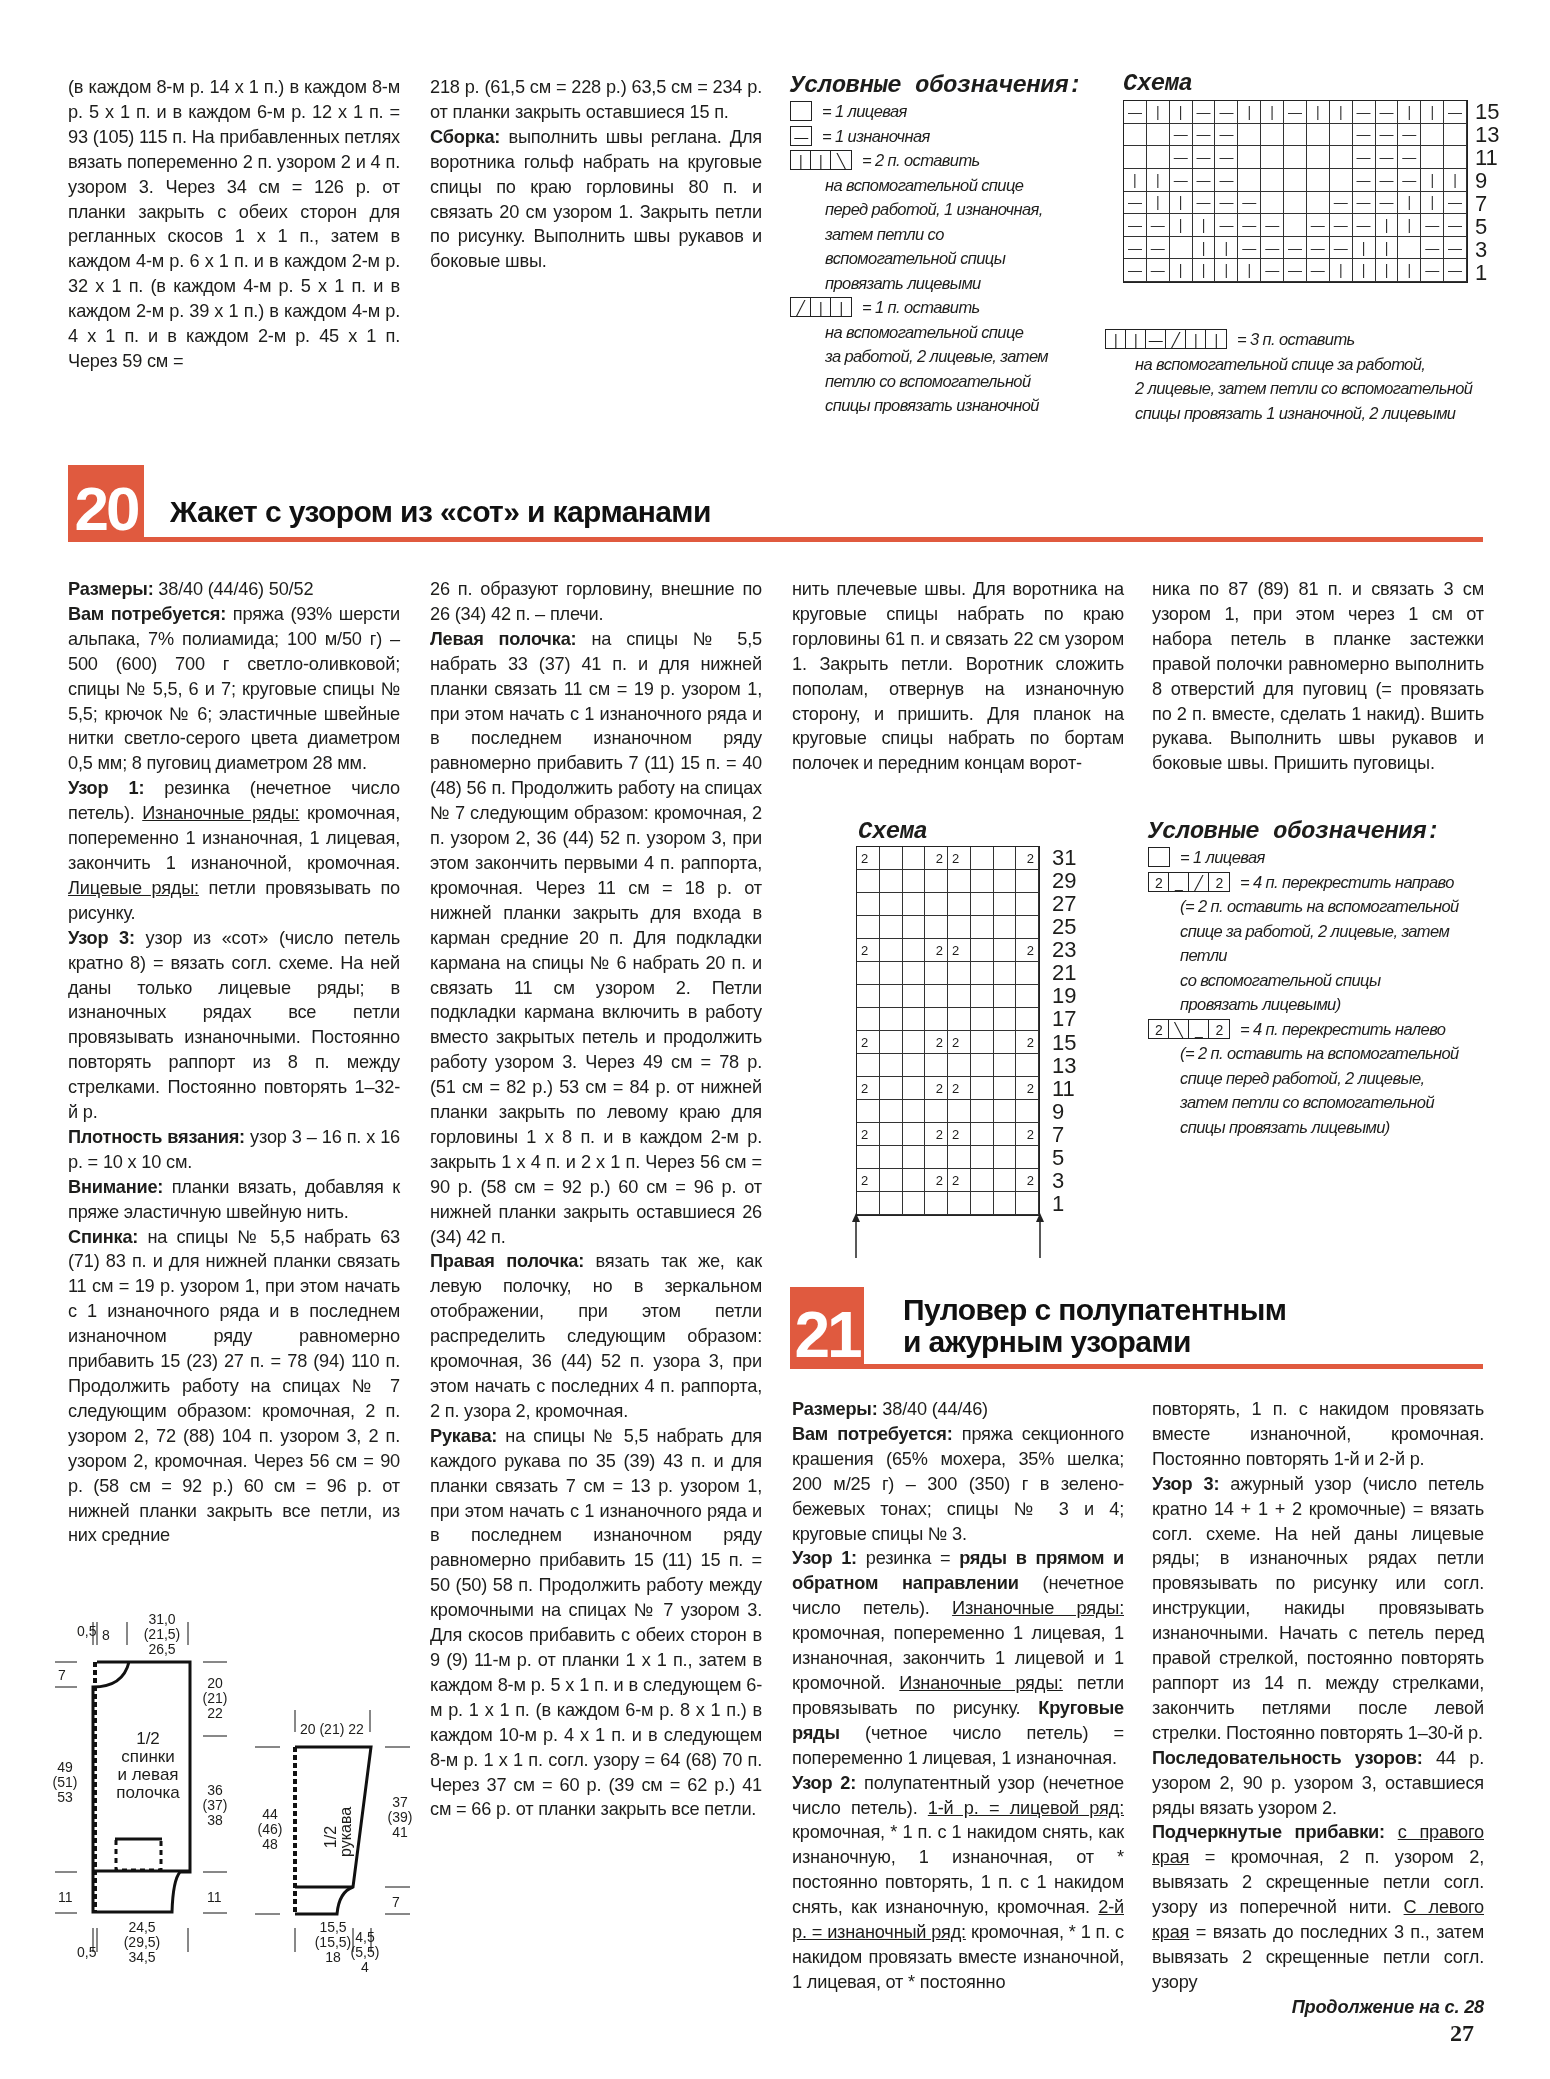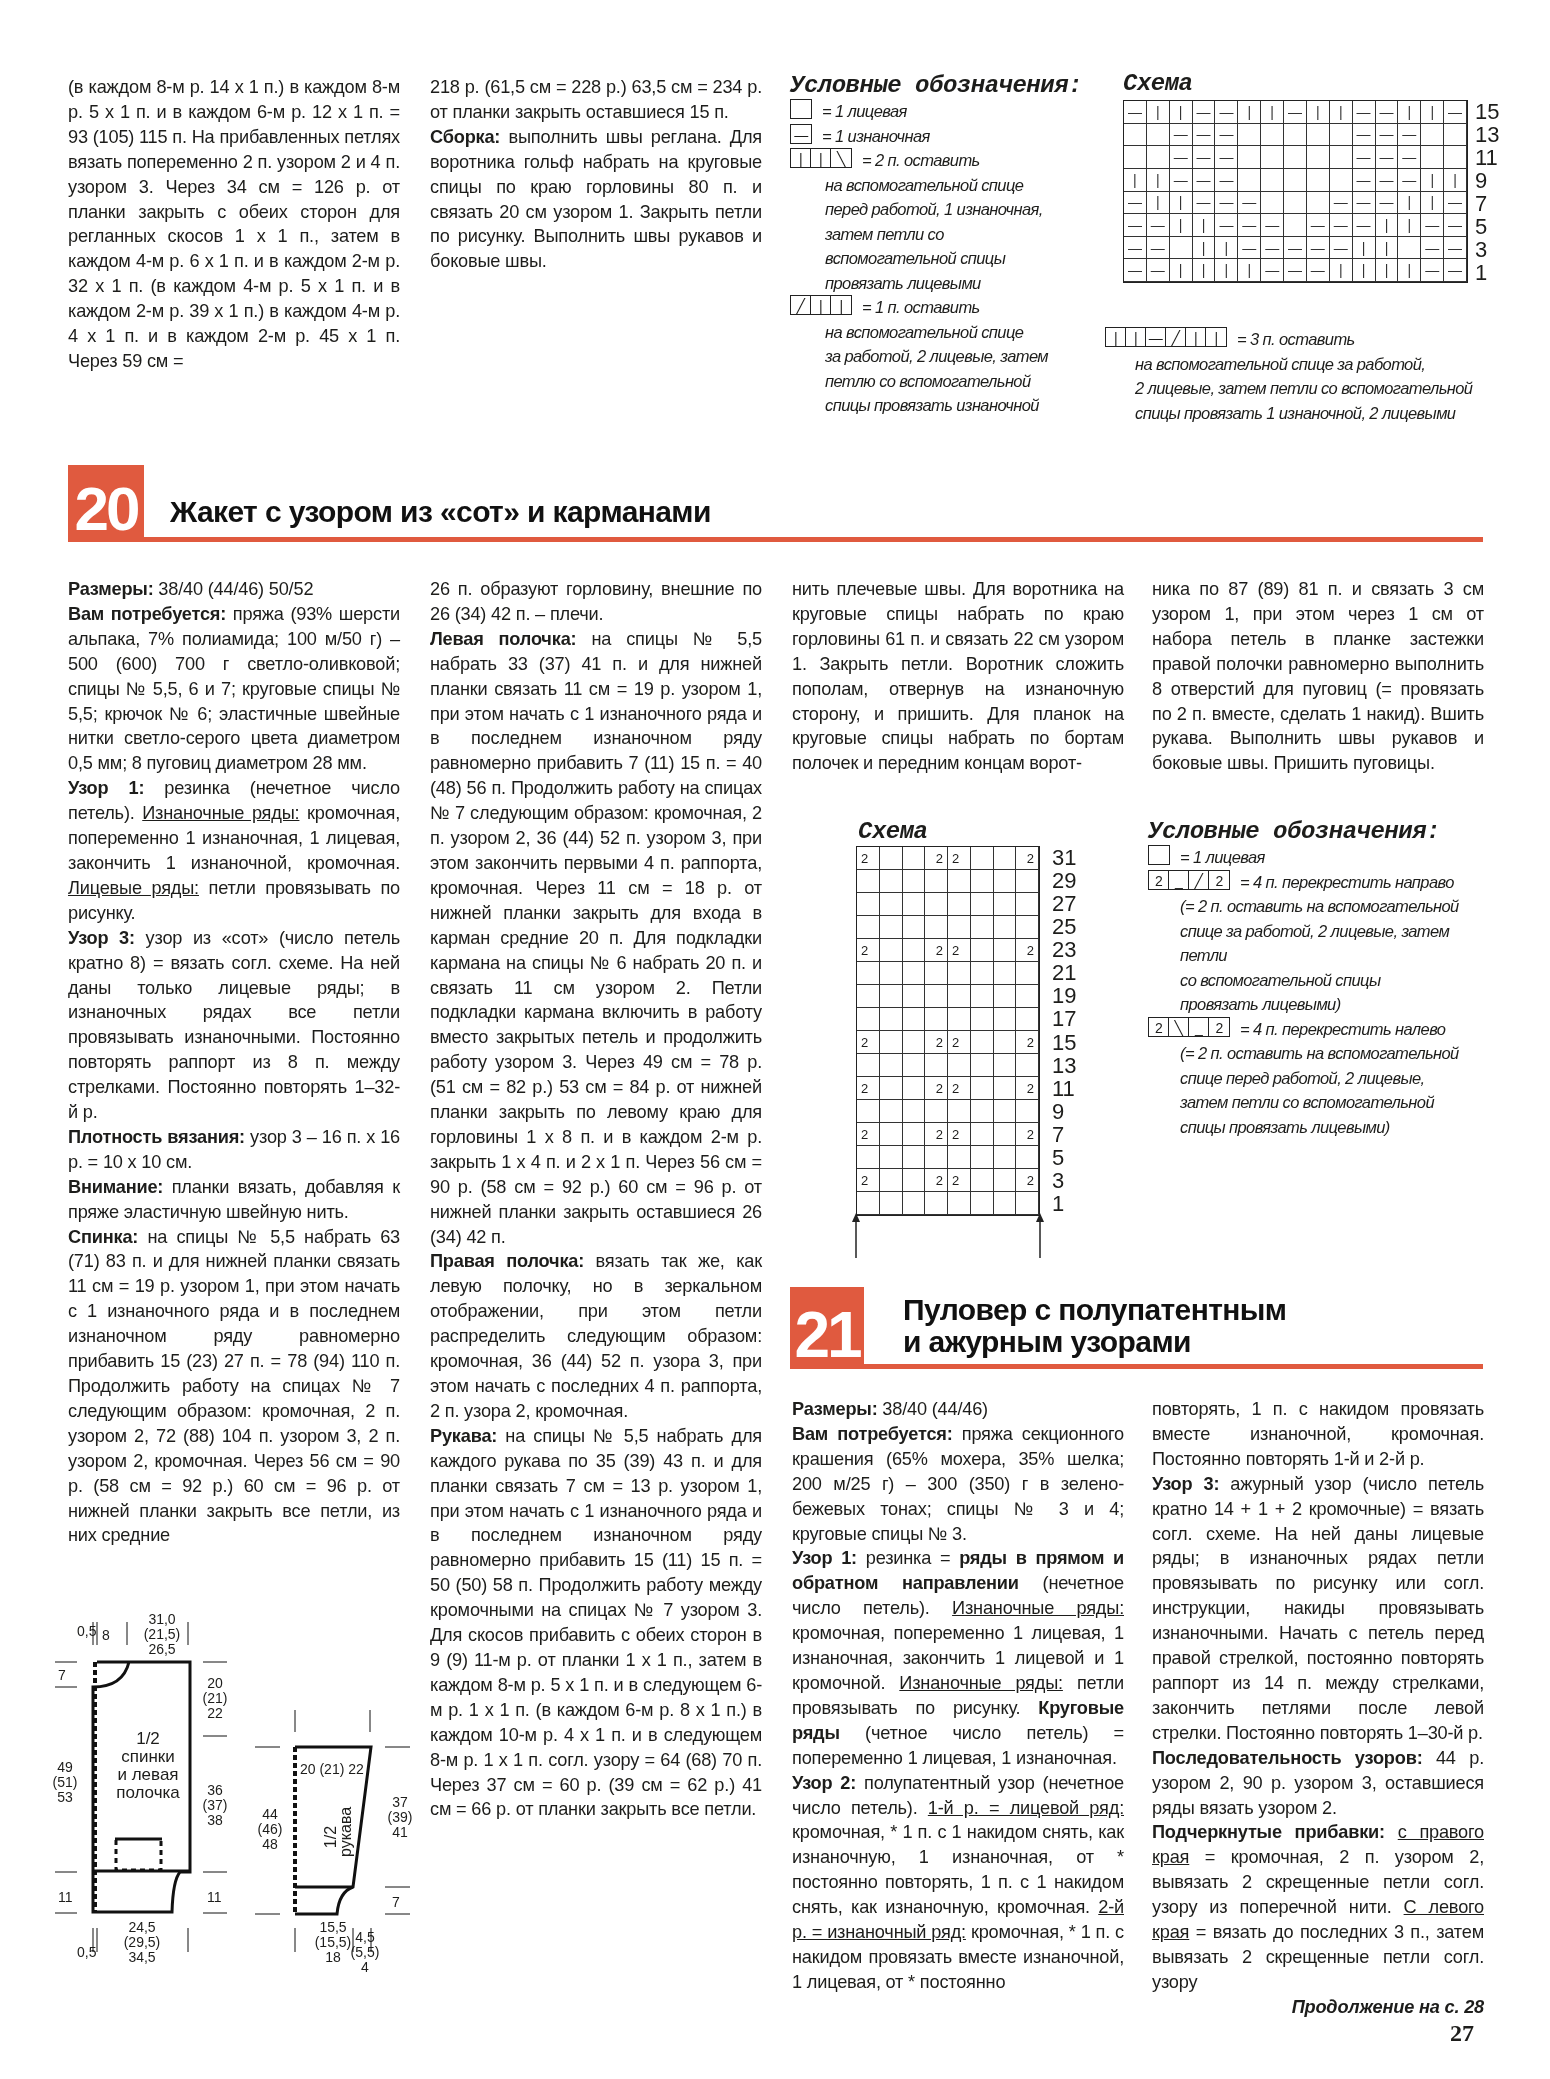--- a/index.html
+++ b/index.html
@@ -9,21 +9,21 @@
   .abs { position: absolute; }
   .col { position: absolute; font-family: "Liberation Sans", sans-serif; font-size: 18.2px;
          line-height: 24.9px; text-align: justify; letter-spacing: -0.2px; }
   .col p { margin: 0 0 0 0; }
   .lbl { font-weight: bold; }
   .u { text-decoration: underline; }
   .legend-title, .schema-title { font-family: Liberation Mono, monospace; font-style: italic;
          font-weight: bold; font-size: 24px; letter-spacing: -0.5px; }
   .legend-text { font-family: "Liberation Sans", sans-serif; font-style: italic; font-size: 16.5px;
          line-height: 24.5px; letter-spacing: -0.6px; }
-  .lg-row { display: flex; gap: 10px; height: 24.5px; }
+  .lg-row { display: flex; align-items: center; gap: 10px; height: 24.5px; }
   .lg-indent { padding-left: 35px; }
   .sym { display: inline-flex; border: 1.5px solid #222; height: 20px; }
   .sym span { width: 20px; height: 100%; border-right: 1px solid #222; font-size: 14px;
               display: flex; align-items: flex-end; justify-content: center; font-style: normal;
               line-height: 1; padding-bottom: 1px; }
   .sym span:last-child { border-right: none; }
   .section-bar { position: absolute; height: 5px; background: #e05a3f; }
   .num-box { position: absolute; background: #e05a3f; color: #ffffff; font-weight: bold;
              font-family: "Liberation Sans", sans-serif; display: flex; align-items: flex-end;
              justify-content: center; letter-spacing: -3px; }
@@ -591,21 +591,21 @@
     <div>(37)</div>
     <div>38</div>
   </div>
 <div class="diag-label" style="left:207px; top:1890px;">11</div>
 <div class="diag-label" style="left:112px; top:1920px; width:60px;">
     <div>24,5</div>
     <div>(29,5)</div>
     <div>34,5</div>
   </div>
 <div class="diag-label" style="left:77px; top:1945px;">0,5</div>
-<div class="diag-label" style="left:300px; top:1722px;margin-top:40px;">20 (21) 22</div>
+<div class="diag-label" style="left:300px; top:1722px;">20 (21) 22</div>
 <div class="diag-label" style="left:318px; top:1822px; width:40px; font-size:16px; transform:rotate(-90deg);">1/2 рукава</div>
 <div class="diag-label" style="left:255px; top:1807px; width:30px;">
     <div>44</div>
     <div>(46)</div>
     <div>48</div>
   </div>
 <div class="diag-label" style="left:385px; top:1795px; width:30px;">
     <div>37</div>
     <div>(39)</div>
     <div>41</div>

